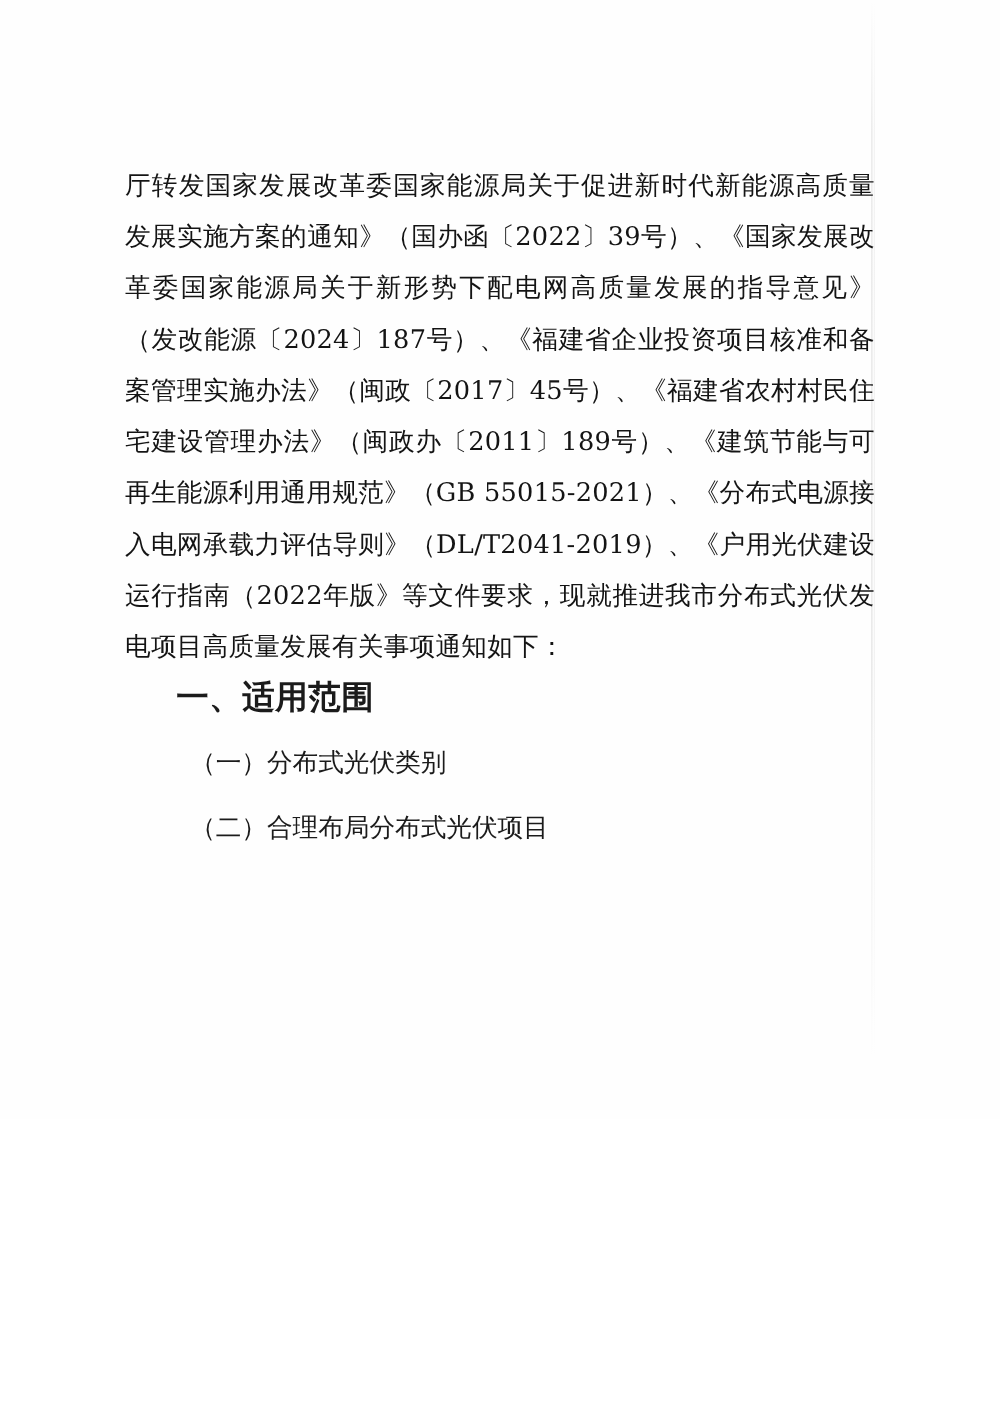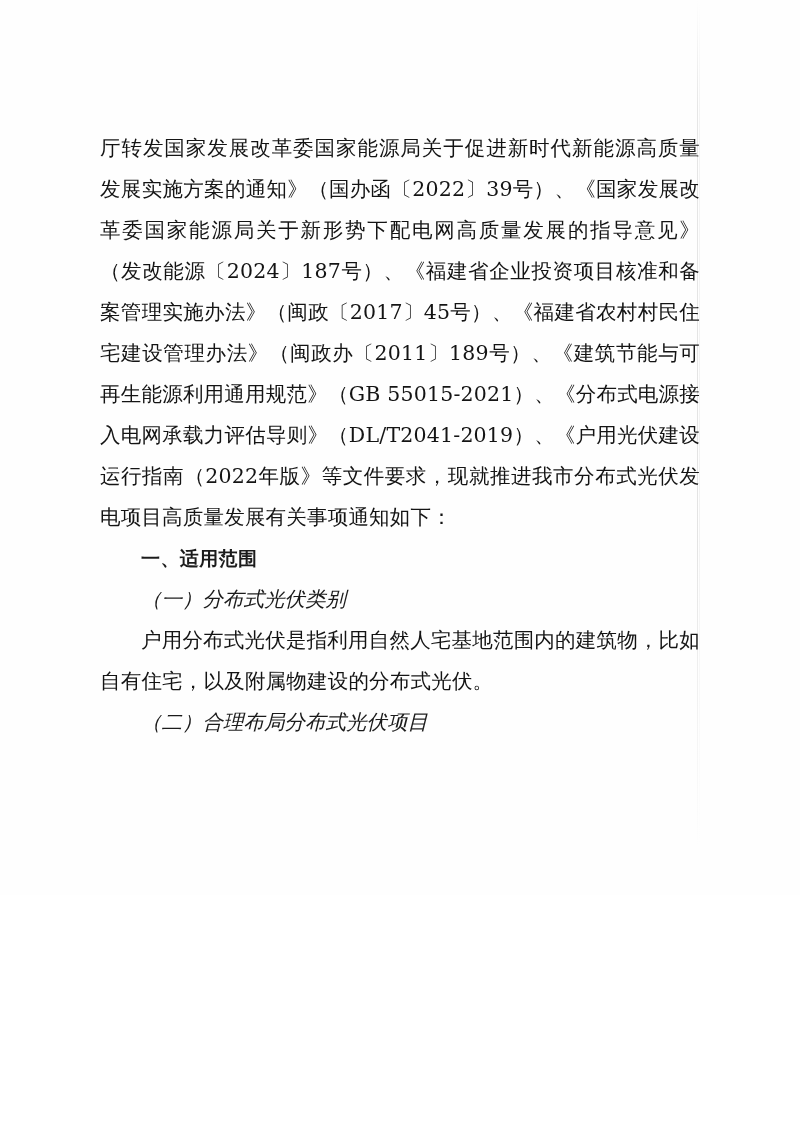--- a/index.html
+++ b/index.html
@@ -41,33 +41,32 @@
     text-align: justify;
     text-justify: inter-character;
     letter-spacing: 0.2px;
     color: #141414;
   }
   p.indent {
     text-indent: 41px;
   }
   h2.section-heading {
     margin: 0;
-    font-size: 19px;
+    font-size: 26px;
     line-height: 41px;
     font-weight: bold;
     text-indent: 41px;
     letter-spacing: 0.4px;
     font-family: "DejaVu Sans", "Liberation Sans", sans-serif;
   }
   p.sub-heading {
-    margin: 0;
+    margin: 11px;
     font-size: 20.5px;
     line-height: 41px;
     text-indent: 41px;
-    font-style: italic;
   }
   .page-number {
     position: absolute;
     left: 0;
     right: 0;
     top: 1048px;
     text-align: center;
     font-size: 19px;
     letter-spacing: 2px;
     color: #2a2a2a;
@@ -84,21 +83,20 @@
 
   <div class="body-area">
 
     <p class="para">厅转发国家发展改革委国家能源局关于促进新时代新能源高质量发展实施方案的通知》（国办函〔2022〕39号）、《国家发展改革委国家能源局关于新形势下配电网高质量发展的指导意见》（发改能源〔2024〕187号）、《福建省企业投资项目核准和备案管理实施办法》（闽政〔2017〕45号）、《福建省农村村民住宅建设管理办法》（闽政办〔2011〕189号）、《建筑节能与可再生能源利用通用规范》（GB 55015-2021）、《分布式电源接入电网承载力评估导则》（DL/T2041-2019）、《户用光伏建设运行指南（2022年版》等文件要求，现就推进我市分布式光伏发电项目高质量发展有关事项通知如下：</p>
 
     <h2 class="section-heading">一、适用范围</h2>
 
     <p class="sub-heading">（一）分布式光伏类别</p>
 
 
-    <p class="para indent">户用分布式光伏是指利用自然人宅基地范围内的建筑物，比如自有住宅，以及附属物建设的分布式光伏。</p>
 
 
     <p class="sub-heading">（二）合理布局分布式光伏项目</p>
 
   </div>
 
   <div class="page-number">- 2 -</div>
 
 </div>
 

